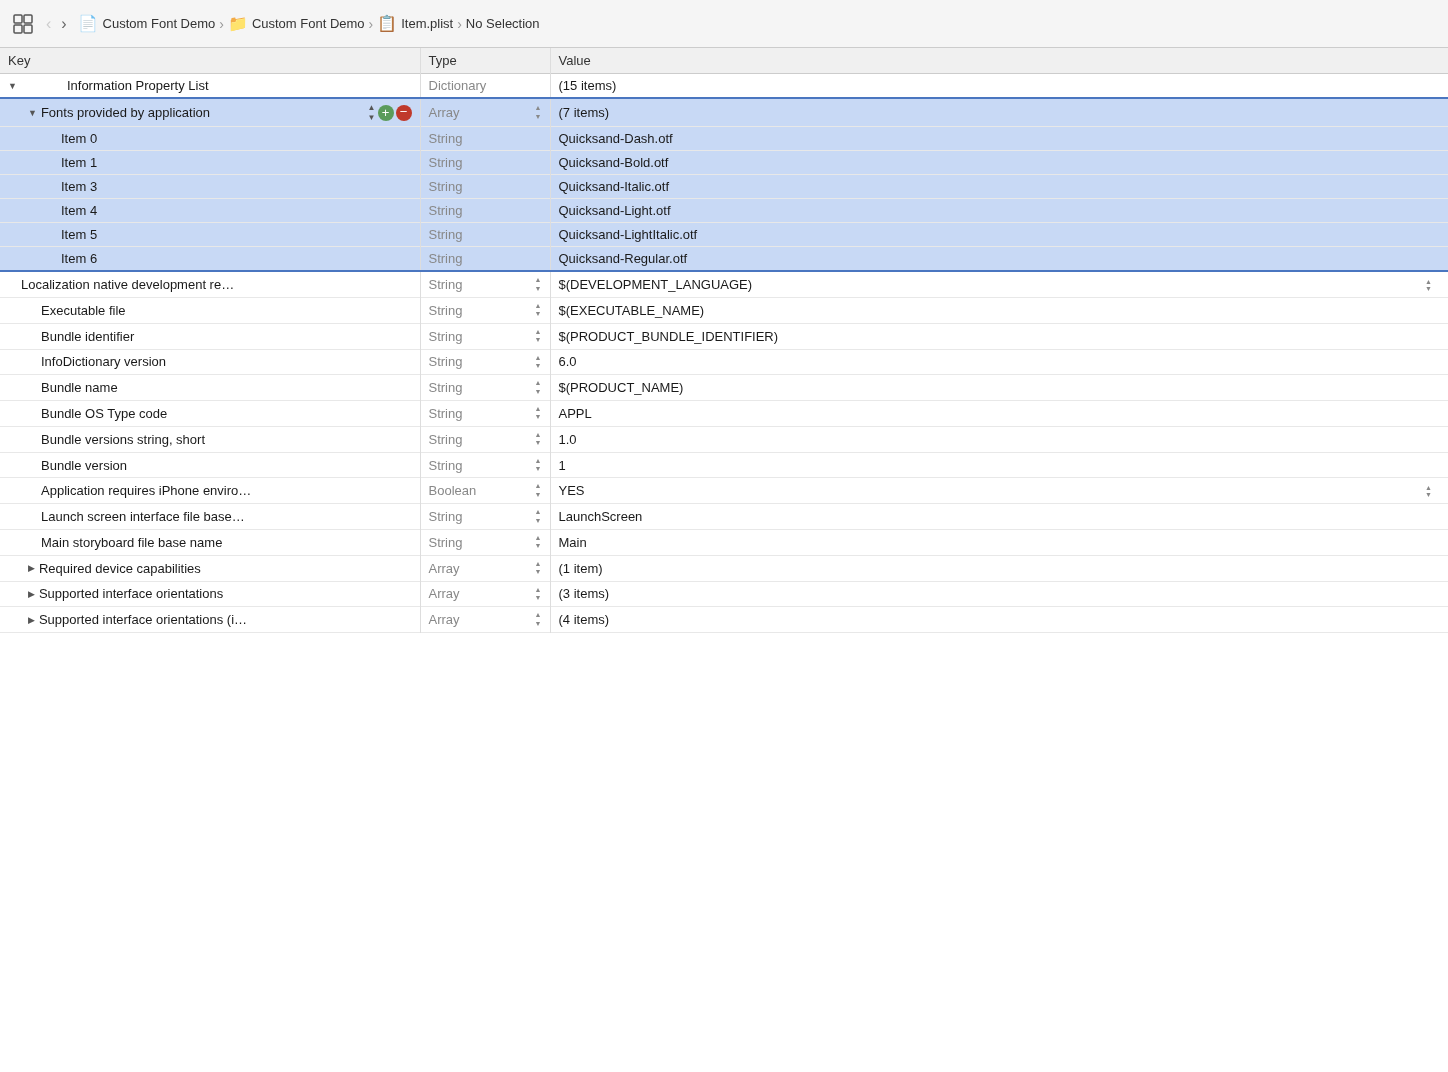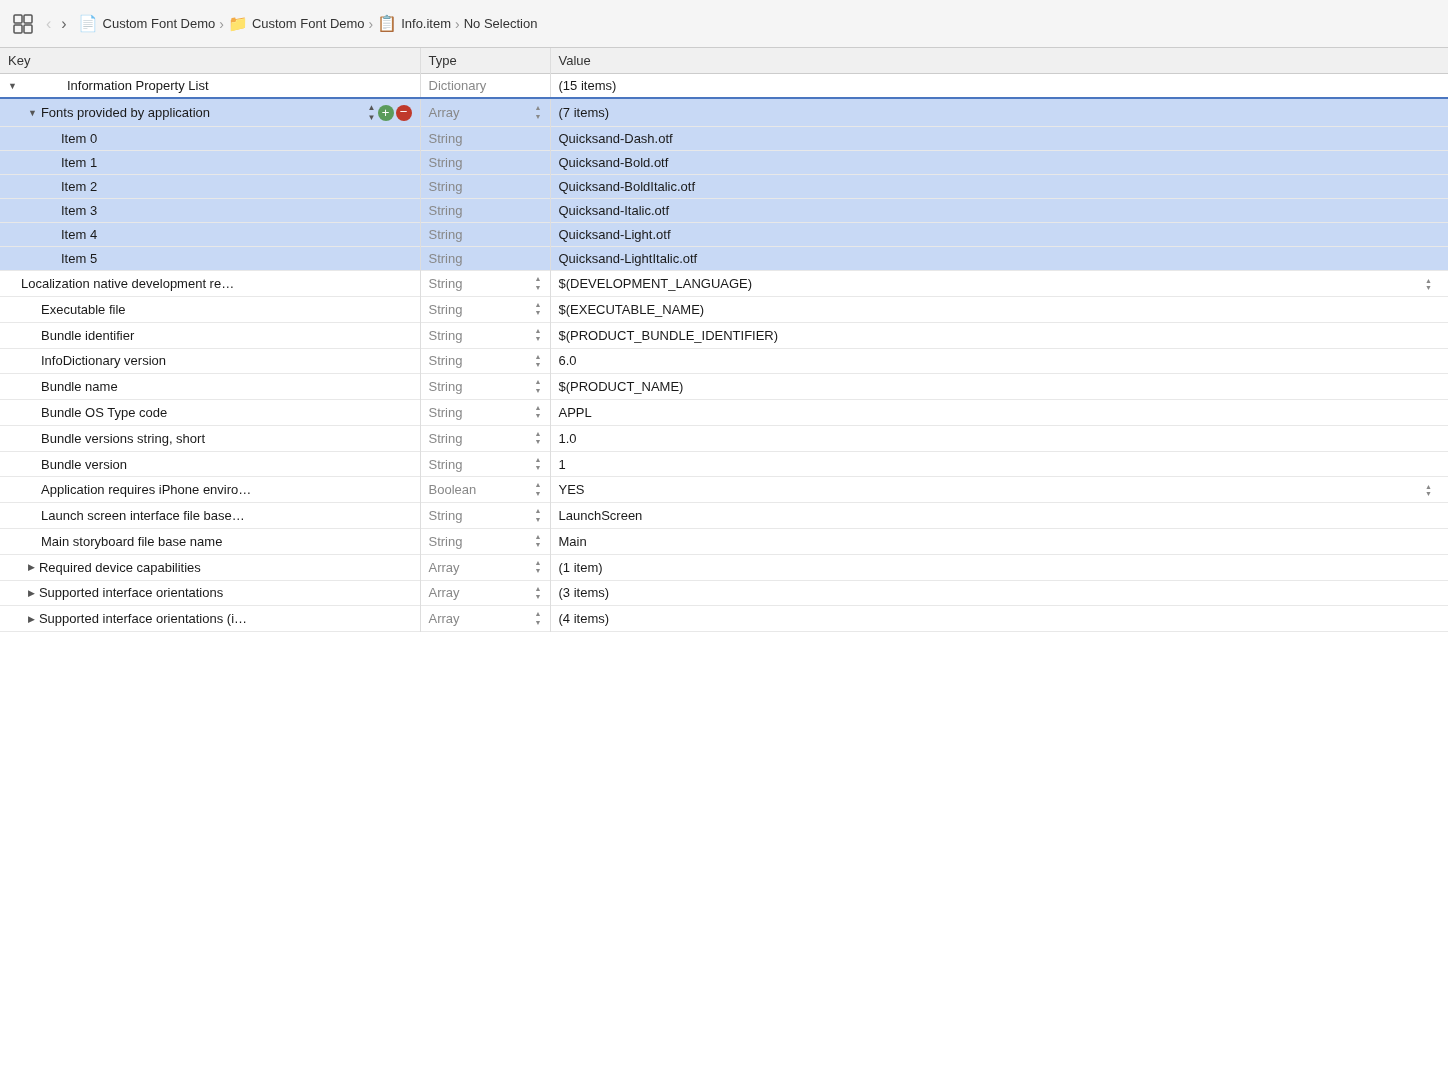--- a/index.html
+++ b/index.html
@@ -106,21 +106,21 @@
       <span class="breadcrumb-text">Custom Font Demo</span>
     </div>
     <span class="breadcrumb-sep">›</span>
     <div class="breadcrumb-item">
       <span class="breadcrumb-icon">📁</span>
       <span class="breadcrumb-text">Custom Font Demo</span>
     </div>
     <span class="breadcrumb-sep">›</span>
     <div class="breadcrumb-item">
       <span class="breadcrumb-icon">📋</span>
-      <span class="breadcrumb-text">Info.item</span>
+      <span class="breadcrumb-text">Item.plist</span>
     </div>
     <span class="breadcrumb-sep">›</span>
     <div class="breadcrumb-item">
       <span class="breadcrumb-text">No Selection</span>
     </div>
   </div>
 </div>
 
 <div class="content">
   <table class="plist-table">
@@ -213,56 +213,38 @@
           <td>
             <div style="display: flex; align-items: center; justify-content: space-between;">
               <span>Quicksand-Bold.otf</span>
             </div>
           </td>
         </tr>
         <tr style="background: rgb(200, 217, 245);">
           <td style="border-right: 1px solid rgb(221, 221, 221); padding-left: 48px;">
             <div style="display: flex; align-items: center; width: 100%;">
               <span style="width: 13px; display: inline-block;"></span>
-              <span style="flex-grow: 1;">Item 2</span>
-            </div>
-          </td>
-          <td style="border-right: 1px solid rgb(221, 221, 221); color: rgb(136, 136, 136);">
-            <div style="display: flex; align-items: center; justify-content: space-between;">
-              <span>String</span>
-            </div>
-          </td>
-          <td>
-            <div style="display: flex; align-items: center; justify-content: space-between;">
-              <span>Quicksand-BoldItalic.otf</span>
+              <span style="flex-grow: 1;">Item 3</span>
+            </div>
+          </td>
+          <td style="border-right: 1px solid rgb(221, 221, 221); color: rgb(136, 136, 136);">
+            <div style="display: flex; align-items: center; justify-content: space-between;">
+              <span>String</span>
+            </div>
+          </td>
+          <td>
+            <div style="display: flex; align-items: center; justify-content: space-between;">
+              <span>Quicksand-Italic.otf</span>
             </div>
           </td>
         </tr>
         <tr style="background: rgb(200, 217, 245);">
           <td style="border-right: 1px solid rgb(221, 221, 221); padding-left: 48px;">
             <div style="display: flex; align-items: center; width: 100%;">
               <span style="width: 13px; display: inline-block;"></span>
-              <span style="flex-grow: 1;">Item 3</span>
-            </div>
-          </td>
-          <td style="border-right: 1px solid rgb(221, 221, 221); color: rgb(136, 136, 136);">
-            <div style="display: flex; align-items: center; justify-content: space-between;">
-              <span>String</span>
-            </div>
-          </td>
-          <td>
-            <div style="display: flex; align-items: center; justify-content: space-between;">
-              <span>Quicksand-Italic.otf</span>
-            </div>
-          </td>
-        </tr>
-        <tr style="background: rgb(200, 217, 245);">
-          <td style="border-right: 1px solid rgb(221, 221, 221); padding-left: 48px;">
-            <div style="display: flex; align-items: center; width: 100%;">
-              <span style="width: 13px; display: inline-block;"></span>
               <span style="flex-grow: 1;">Item 4</span>
             </div>
           </td>
           <td style="border-right: 1px solid rgb(221, 221, 221); color: rgb(136, 136, 136);">
             <div style="display: flex; align-items: center; justify-content: space-between;">
               <span>String</span>
             </div>
           </td>
           <td>
             <div style="display: flex; align-items: center; justify-content: space-between;">
@@ -278,20 +260,38 @@
             </div>
           </td>
           <td style="border-right: 1px solid rgb(221, 221, 221); color: rgb(136, 136, 136);">
             <div style="display: flex; align-items: center; justify-content: space-between;">
               <span>String</span>
             </div>
           </td>
           <td>
             <div style="display: flex; align-items: center; justify-content: space-between;">
               <span>Quicksand-LightItalic.otf</span>
+            </div>
+          </td>
+        </tr>
+        <tr style="background: rgb(200, 217, 245); border-bottom: 2px solid rgb(74, 118, 192);">
+          <td style="border-right: 1px solid rgb(221, 221, 221); padding-left: 48px;">
+            <div style="display: flex; align-items: center; width: 100%;">
+              <span style="width: 13px; display: inline-block;"></span>
+              <span style="flex-grow: 1;">Item 6</span>
+            </div>
+          </td>
+          <td style="border-right: 1px solid rgb(221, 221, 221); color: rgb(136, 136, 136);">
+            <div style="display: flex; align-items: center; justify-content: space-between;">
+              <span>String</span>
+            </div>
+          </td>
+          <td>
+            <div style="display: flex; align-items: center; justify-content: space-between;">
+              <span>Quicksand-Regular.otf</span>
             </div>
           </td>
         </tr>
         <tr>
           <td style="border-right: 1px solid rgb(221, 221, 221); ">
             <div style="display: flex; align-items: center; width: 100%;">
               <span style="width: 13px; display: inline-block;"></span>
               <span style="flex-grow: 1;">Localization native development re…</span>
             </div>
           </td>

